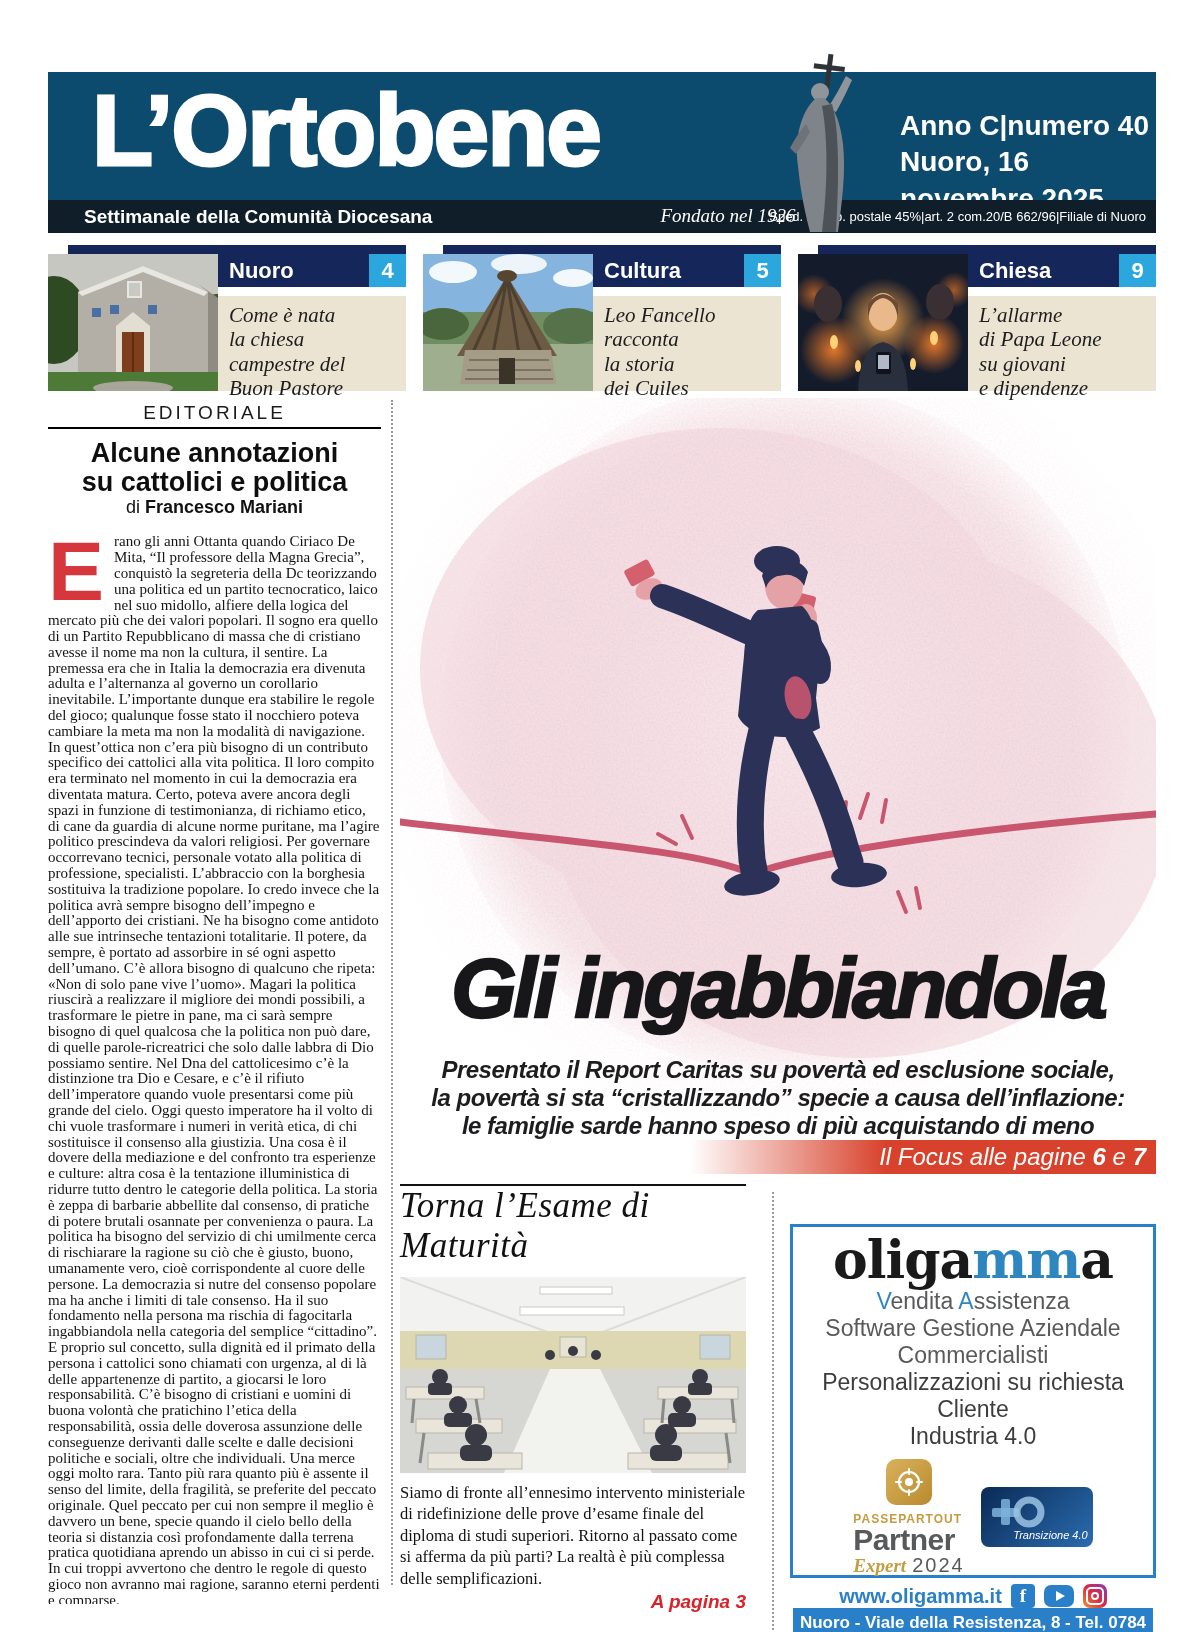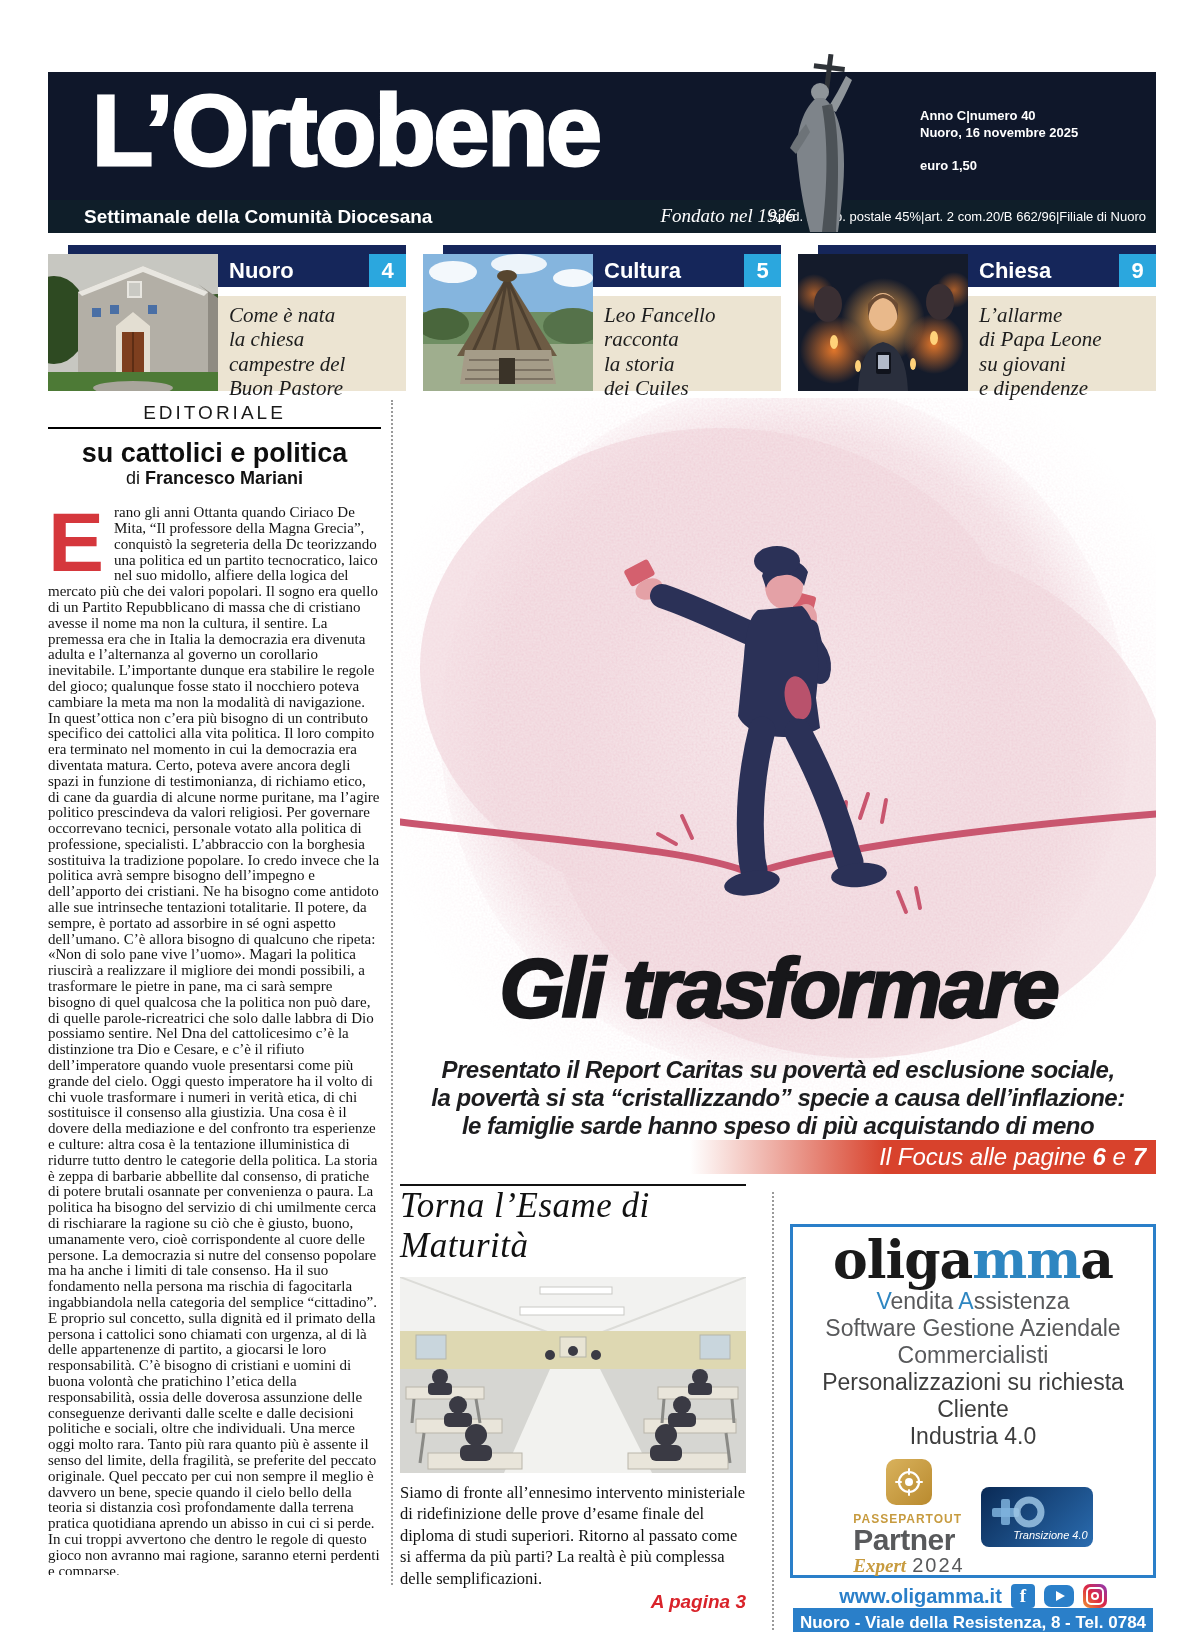--- a/index.html
+++ b/index.html
@@ -1,22 +1,22 @@
 <!DOCTYPE html>
 <html><head>
 <meta charset="utf-8">
 <style>
   html,body{margin:0;padding:0;background:#e9e9e9;}
   .page{position:relative;width:1204px;height:1632px;background:#ffffff;overflow:hidden;
         font-family:"Liberation Sans",sans-serif;margin:0 auto;}
   
-  .mast-blue{position:absolute;left:48px;top:72px;width:1108px;height:128px;background:#0f172a;}
+  .mast-blue{position:absolute;left:48px;top:72px;width:1108px;height:128px;background:#0c4a6e;}
   .logo{position:absolute;left:44px;top:-4px;color:#fff;font-size:100px;font-weight:700;
         letter-spacing:-2px;-webkit-text-stroke:3px #fff;line-height:1.25;}
-  .issue{position:absolute;left:872px;top:36px;color:#fff;font-weight:700;font-size:13px;line-height:1.3;}
+  .issue{position:absolute;left:852px;top:36px;color:#fff;font-weight:700;font-size:28px;line-height:1.3;}
   .issue .price{margin-top:16px;}
   .statue{position:absolute;left:756px;top:54px;width:115px;height:178px;z-index:3;}
   .mast-dark{position:absolute;left:48px;top:200px;width:1108px;height:33px;background:#0f1e29;}
   .mast-sub{position:absolute;left:36px;top:6px;color:#fff;font-weight:700;font-size:19px;}
   .mast-founded{position:absolute;left:590px;top:5px;width:180px;text-align:center;color:#fff;
         font-family:"Liberation Serif",serif;font-style:italic;font-size:19px;}
   .mast-postal{position:absolute;right:10px;top:9px;color:#fff;font-size:13px;}
   
   .teasers{position:absolute;left:48px;top:245px;width:1108px;height:146px;display:flex;gap:17px;}
   .teaser{position:relative;flex:1;}
@@ -247,20 +247,21 @@
           <div>e dipendenze</div>
         </div>
       </div>
     </div>
   </div>
 
   <div class="editorial">
     <div class="ed-kicker">EDITORIALE</div>
     <div class="ed-rule"></div>
     <div class="ed-title">
+      <div>Alcune annotazioni</div>
       <div>su cattolici e politica</div>
     </div>
     <div class="ed-byline"><span>di </span><b>Francesco Mariani</b></div>
     <div class="ed-body"><span class="dropcap">E</span><span>rano gli anni Ottanta quando Ciriaco De Mita, “Il professore della Magna Grecia”, conquistò la segreteria della Dc teorizzando una politica ed un partito tecnocratico, laico nel suo midollo, alfiere della logica del mercato più che dei valori popolari. Il sogno era quello di un Partito Repubblicano di massa che di cristiano avesse il nome ma non la cultura, il sentire. La premessa era che in Italia la democrazia era divenuta adulta e l’alternanza al governo un corollario inevitabile. L’importante dunque era stabilire le regole del gioco; qualunque fosse stato il nocchiero poteva cambiare la meta ma non la modalità di navigazione. In quest’ottica non c’era più bisogno di un contributo specifico dei cattolici alla vita politica. Il loro compito era terminato nel momento in cui la democrazia era diventata matura. Certo, poteva avere ancora degli spazi in funzione di testimonianza, di richiamo etico, di cane da guardia di alcune norme puritane, ma l’agire politico prescindeva da valori religiosi. Per governare occorrevano tecnici, personale votato alla politica di professione, specialisti. L’abbraccio con la borghesia sostituiva la tradizione popolare. Io credo invece che la politica avrà sempre bisogno dell’impegno e dell’apporto dei cristiani. Ne ha bisogno come antidoto alle sue intrinseche tentazioni totalitarie. Il potere, da sempre, è portato ad assorbire in sé ogni aspetto dell’umano. C’è allora bisogno di qualcuno che ripeta: «Non di solo pane vive l’uomo». Magari la politica riuscirà a realizzare il migliore dei mondi possibili, a trasformare le pietre in pane, ma ci sarà sempre bisogno di quel qualcosa che la politica non può dare, di quelle parole-ricreatrici che solo dalle labbra di Dio possiamo sentire. Nel Dna del cattolicesimo c’è la distinzione tra Dio e Cesare, e c’è il rifiuto dell’imperatore quando vuole presentarsi come più grande del cielo. Oggi questo imperatore ha il volto di chi vuole trasformare i numeri in verità etica, di chi sostituisce il consenso alla giustizia. Una cosa è il dovere della mediazione e del confronto tra esperienze e culture: altra cosa è la tentazione illuministica di ridurre tutto dentro le categorie della politica. La storia è zeppa di barbarie abbellite dal consenso, di pratiche di potere brutali osannate per convenienza o paura. La politica ha bisogno del servizio di chi umilmente cerca di rischiarare la ragione su ciò che è giusto, buono, umanamente vero, cioè corrispondente al cuore delle persone. La democrazia si nutre del consenso popolare ma ha anche i limiti di tale consenso. Ha il suo fondamento nella persona ma rischia di fagocitarla ingabbiandola nella categoria del semplice “cittadino”. E proprio sul concetto, sulla dignità ed il primato della persona i cattolici sono chiamati con urgenza, al di là delle appartenenze di partito, a giocarsi le loro responsabilità. C’è bisogno di cristiani e uomini di buona volontà che pratichino l’etica della responsabilità, ossia delle doverosa assunzione delle conseguenze derivanti dalle scelte e dalle decisioni politiche e sociali, oltre che individuali. Una merce oggi molto rara. Tanto più rara quanto più è assente il senso del limite, della fragilità, se preferite del peccato originale. Quel peccato per cui non sempre il meglio è davvero un bene, specie quando il cielo bello della teoria si distanzia così profondamente dalla terrena pratica quotidiana aprendo un abisso in cui ci si perde. In cui troppi avvertono che dentro le regole di questo gioco non avranno mai ragione, saranno eterni perdenti e comparse.</span></div>
   </div>
 
   <div class="sep sep1"></div>
   <div class="sep sep2"></div>
 
   <svg class="illu" viewBox="0 0 756 770">
@@ -314,21 +315,21 @@
       <ellipse cx="377" cy="163" rx="23" ry="15" fill="#2b3157"></ellipse>
       <path d="M358,212 L402,208 C418,222 421,258 416,300 L420,330 C392,346 348,340 338,318 L344,258 C346,232 350,218 358,212 Z" fill="#2b3157"></path>
       <ellipse cx="398" cy="300" rx="13" ry="22" fill="#c9566f" transform="rotate(-12 398 300)" opacity="0.9"></ellipse>
       <path d="M362,332 C350,380 348,420 352,462 L354,472" stroke="#2b3157" stroke-width="27" fill="none" stroke-linecap="round"></path>
       <path d="M398,334 C420,376 436,414 446,452 L450,464" stroke="#2b3157" stroke-width="27" fill="none" stroke-linecap="round"></path>
       <ellipse cx="352" cy="485" rx="28" ry="12" fill="#2b3157" transform="rotate(-9 352 485)"></ellipse>
       <ellipse cx="459" cy="477" rx="28" ry="12" fill="#2b3157" transform="rotate(-5 459 477)"></ellipse>
     </g>
   </svg>
 
-  <div class="lead-h">Gli trasformare</div>
+  <div class="lead-h">Gli ingabbiandola</div>
   <div class="lead-sub">
     <div>Presentato il Report Caritas su povertà ed esclusione sociale,</div>
     <div>la povertà si sta “cristallizzando” specie a causa dell’inflazione:</div>
     <div>le famiglie sarde hanno speso di più acquistando di meno</div>
   </div>
   <div class="focus"><span>Il Focus alle pagine </span><b>6</b><span> e </span><b>7</b></div>
 
   <div class="maturita">
     <div class="m-rule"></div>
     <div class="m-title">Torna l’Esame di Maturità</div>

